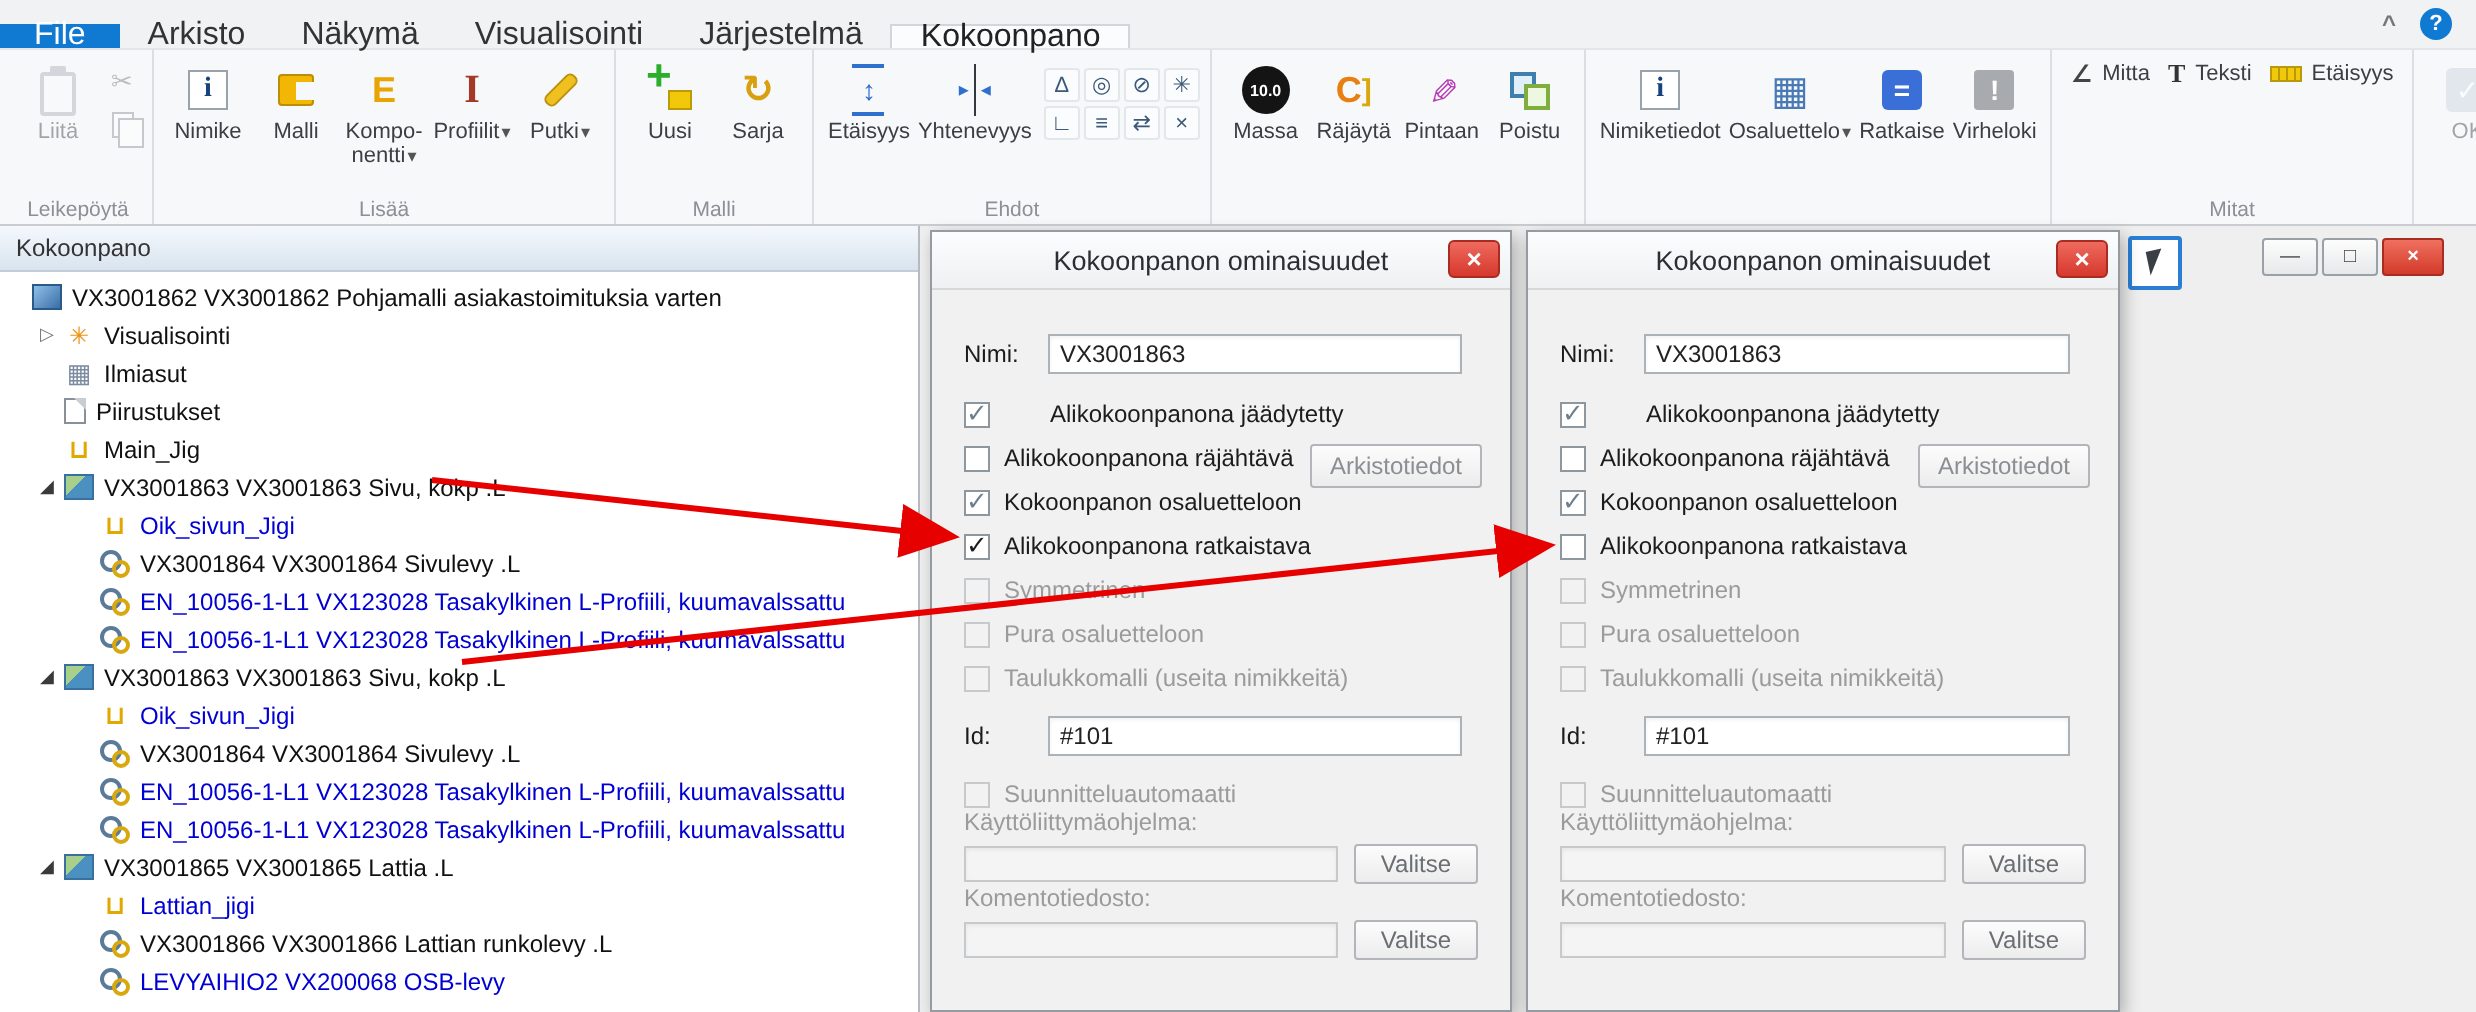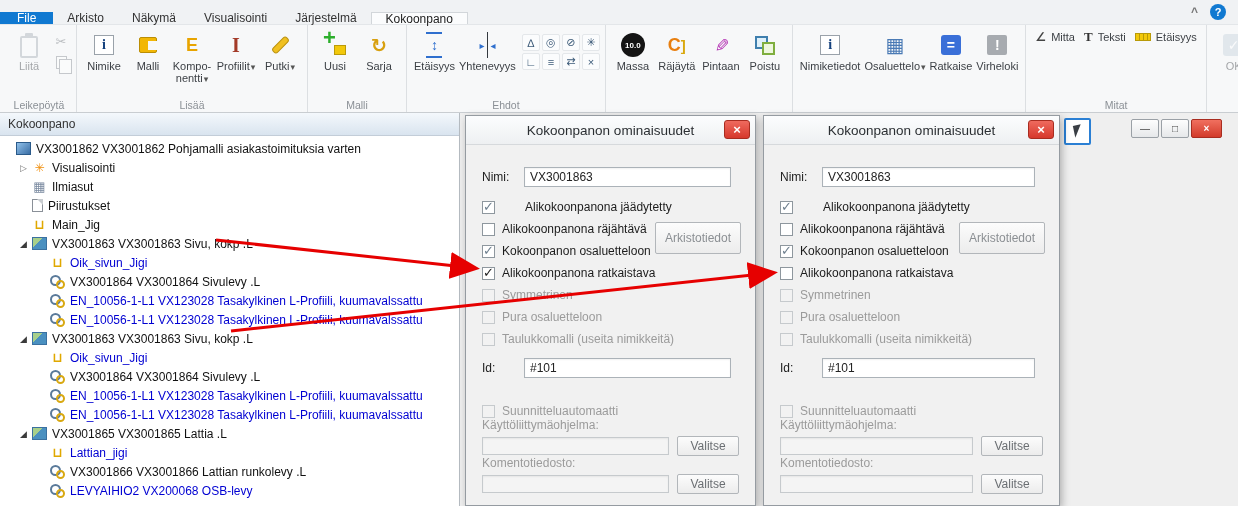--- a/index.html
+++ b/index.html
@@ -3,21 +3,21 @@
 <meta charset="utf-8">
 <style>
   html,body{margin:0;padding:0;width:1238px;height:506px;overflow:hidden;
     font-family:"Liberation Sans","DejaVu Sans",sans-serif;font-size:12px;color:#222;background:#efefef;}
   *{box-sizing:border-box;}
 
   
   .ribbon{position:absolute;top:0;left:0;width:1238px;height:113px;background:#f7f8f9;border-bottom:1px solid #c9cdd1;z-index:3;}
   .tabrow{height:25px;background:#f0f2f4;display:flex;align-items:stretch;border-bottom:1px solid #e3e6e9;}
   .tabs{display:flex;align-items:stretch;}
-  .tab{display:flex;align-items:center;padding:0 14px;font-size:12px;color:#333;cursor:default;margin-top:12px;}
+  .tab{display:flex;align-items:center;padding:0 14px;font-size:16px;color:#333;cursor:default;margin-top:12px;}
   .tab-file{background:#1079d1;color:#fff;padding:0 17px;}
   .tab-active{background:#fbfcfd;border:1px solid #d2d6da;border-bottom:none;color:#222;}
   .tabrow-right{margin-left:auto;display:flex;align-items:center;gap:12px;padding-right:12px;}
   .collapse-ic::before{content:"^";color:#777;font-weight:bold;font-size:12px;}
   .help-ic{width:16px;height:16px;border-radius:50%;background:#1079d1;color:#fff;display:flex;align-items:center;justify-content:center;}
   .help-ic::before{content:"?";font-size:11px;font-weight:bold;}
 
   .toolbar{height:87px;display:flex;align-items:stretch;padding:0 2px;}
   .grp{position:relative;border-right:1px solid #dcdfe2;padding:3px 5px 16px 5px;display:flex;align-items:flex-start;}
   .grp-label{position:absolute;bottom:1px;left:0;right:0;text-align:center;font-size:10.5px;color:#8b9096;white-space:nowrap;}
@@ -115,22 +115,22 @@
   .tb.dis{background:#f4f4f4;border-color:#c6cacd;height:18px;}
   .cbrow{display:flex;align-items:center;margin-top:8px;height:14px;}
   .cbrow.first{margin-top:13px;gap:23px;}
   .cb{width:13px;height:13px;background:#fff;border:1px solid #8e979e;margin-right:7px;position:relative;flex:none;}
   .cb.st-checked-gray::after{content:"✓";position:absolute;left:0;top:-3px;font-size:13px;font-weight:bold;color:#6e7f8e;}
   .cb.st-checked-dark::after{content:"✓";position:absolute;left:0;top:-3px;font-size:13px;font-weight:bold;color:#1d1d1d;}
   .cb.st-disabled{background:#f2f2f2;border-color:#c6cacd;}
   .cbl{font-size:12px;color:#1c1c1c;}
   .cb.st-disabled + .cbl{color:#9b9b9b;}
   .btn{background:linear-gradient(#fcfcfc,#ececec);border:1px solid #b2b6ba;border-radius:2px;color:#6b6f73;font-size:12px;display:flex;align-items:center;justify-content:center;}
-  .btn-arkisto{position:absolute;right:14px;top:55px;width:86px;height:32px;color:#8b8f93;}
-  .row-auto{margin-top:26px;}
+  .btn-arkisto{position:absolute;right:14px;top:55px;width:86px;height:22px;color:#8b8f93;}
+  .row-auto{margin-top:12px;}
   .lblgray{color:#9b9b9b;font-size:12px;}
   .inprow{display:flex;margin-top:4px;align-items:center;}
   .btn-valitse{width:62px;height:20px;flex:none;}
 
   
   .arrows{position:absolute;top:0;left:0;width:1238px;height:506px;z-index:40;pointer-events:none;}
   .seltool{position:absolute;left:1064px;top:118px;width:27px;height:27px;background:#fff;border:2px solid #2a7fd4;border-radius:2px;z-index:6;}
   .seltool::after{content:"";position:absolute;left:8px;top:5px;width:0;height:0;border-left:8px solid #3a3f45;border-bottom:12px solid transparent;transform:rotate(-12deg);}
   .wbtn{position:absolute;top:119px;width:28px;height:19px;border:1px solid #9aa0a6;background:linear-gradient(#fdfdfd,#e6e8ea);display:flex;align-items:center;justify-content:center;font-size:10px;color:#444;border-radius:2px;z-index:6;}
   #wmin{left:1131px;} #wmax{left:1161px;}

